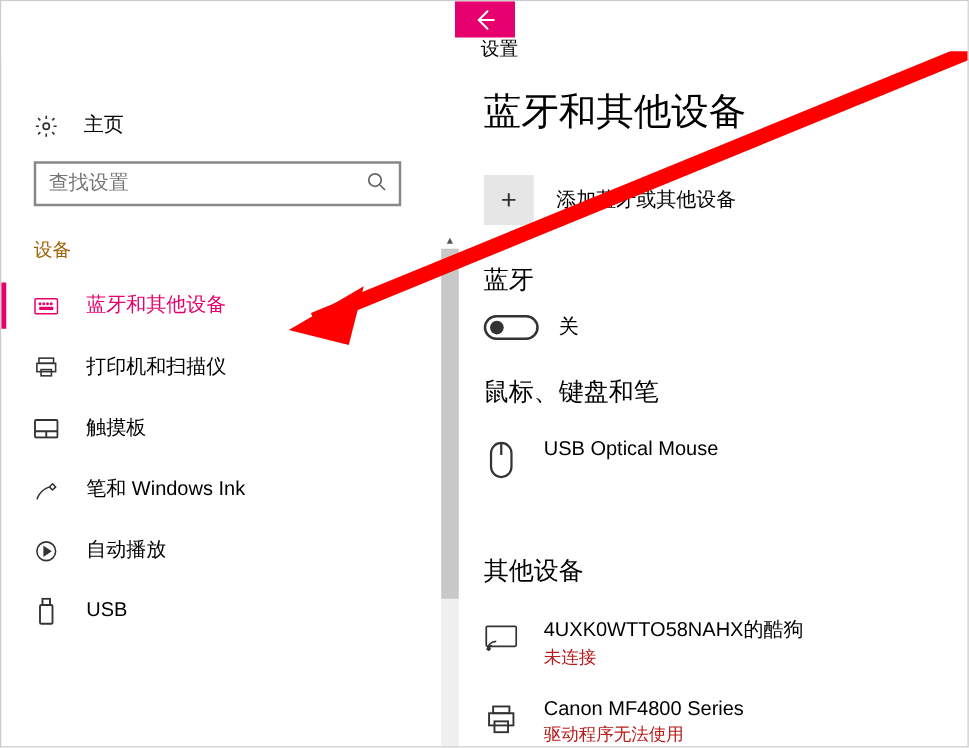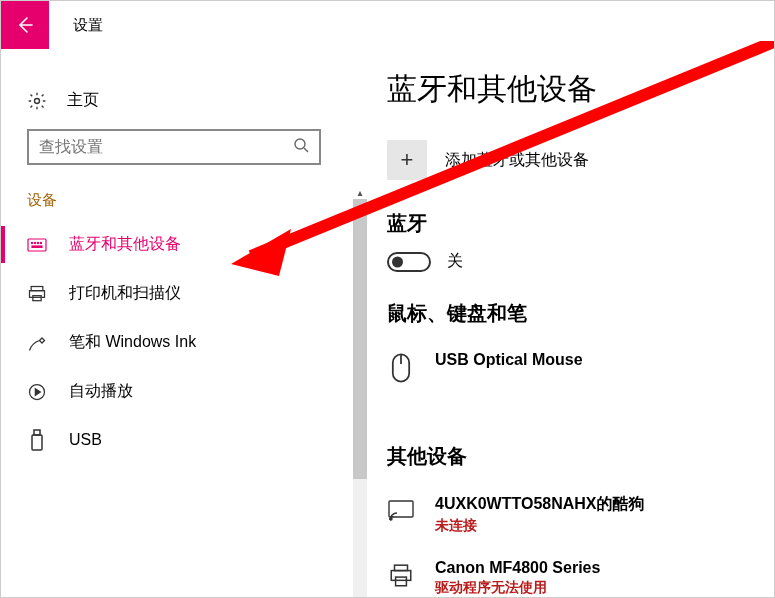--- a/index.html
+++ b/index.html
@@ -10,20 +10,21 @@
     height: 598px;
     overflow: hidden;
     position: relative;
     border: 1px solid #ccc;
   }
   .header {
     height: 48px;
     display: flex;
     align-items: center;
     background: #fff;
+    flex-direction: column;
   }
   .back-btn {
     width: 48px;
     height: 48px;
     background: #e6006e;
     display: flex;
     align-items: center;
     justify-content: center;
     color: #fff;
     cursor: pointer;
@@ -135,21 +136,21 @@
     background: #e6e6e6;
     display: flex;
     align-items: center;
     justify-content: center;
     font-size: 22px;
     color: #333;
   }
   .add-label { font-size: 16px; }
   .subsection-title {
     font-size: 20px;
-    font-weight: 700;
+    font-weight: 400;
     margin: 10px 0 14px 0;
   }
   .toggle-row {
     display: flex;
     align-items: center;
     gap: 16px;
     margin-bottom: 28px;
   }
   .toggle {
     width: 44px;
@@ -167,21 +168,20 @@
     width: 11px; height: 11px;
     background: #333;
     border-radius: 50%;
   }
   .toggle-label { font-size: 16px; }
   .device-row {
     display: flex;
     align-items: flex-start;
     gap: 20px;
     padding: 10px 0 14px 0;
-    font-weight: bold;
   }
   .device-icon {
     width: 28px; height: 34px;
     display:flex; align-items:center; justify-content:center;
   }
   .device-name { font-size: 16px; }
   .device-sub { font-size: 14px; color: #b91c1c; margin-top: 2px; }
   .other-section { margin-top: 44px; }
   .annotation-arrow {
     position: absolute;
@@ -248,20 +248,30 @@
         <svg width="20" height="20" viewBox="0 0 24 24" fill="none" stroke="#333" stroke-width="1.5">
           <rect x="5" y="3" width="14" height="5"></rect>
             <rect x="3" y="8" width="18" height="8"></rect>
             <rect x="7" y="14" width="10" height="6"></rect>
         </svg>
       </span>
       <span class="label">打印机和扫描仪</span>
     </div>
 
 
+    <div class="nav-item">
+      <span class="icon">
+        <svg width="20" height="16" viewBox="0 0 20 16" fill="none" stroke="#333" stroke-width="1.5">
+          <rect x="1" y="1" width="18" height="14" rx="1"></rect>
+            <line x1="1" y1="10" x2="19" y2="10"></line>
+            <line x1="10" y1="10" x2="10" y2="15"></line>
+        </svg>
+      </span>
+      <span class="label">触摸板</span>
+    </div>
 
     <div class="nav-item">
       <span class="icon">
         <svg width="20" height="20" viewBox="0 0 24 24" fill="none" stroke="#333" stroke-width="1.5">
           <path d="M3 21c2-6 6-10 12-12M15 9l3 3M18 6l3 3-3 3-3-3z"></path>
         </svg>
       </span>
       <span class="label">笔和 Windows Ink</span>
     </div>
 

